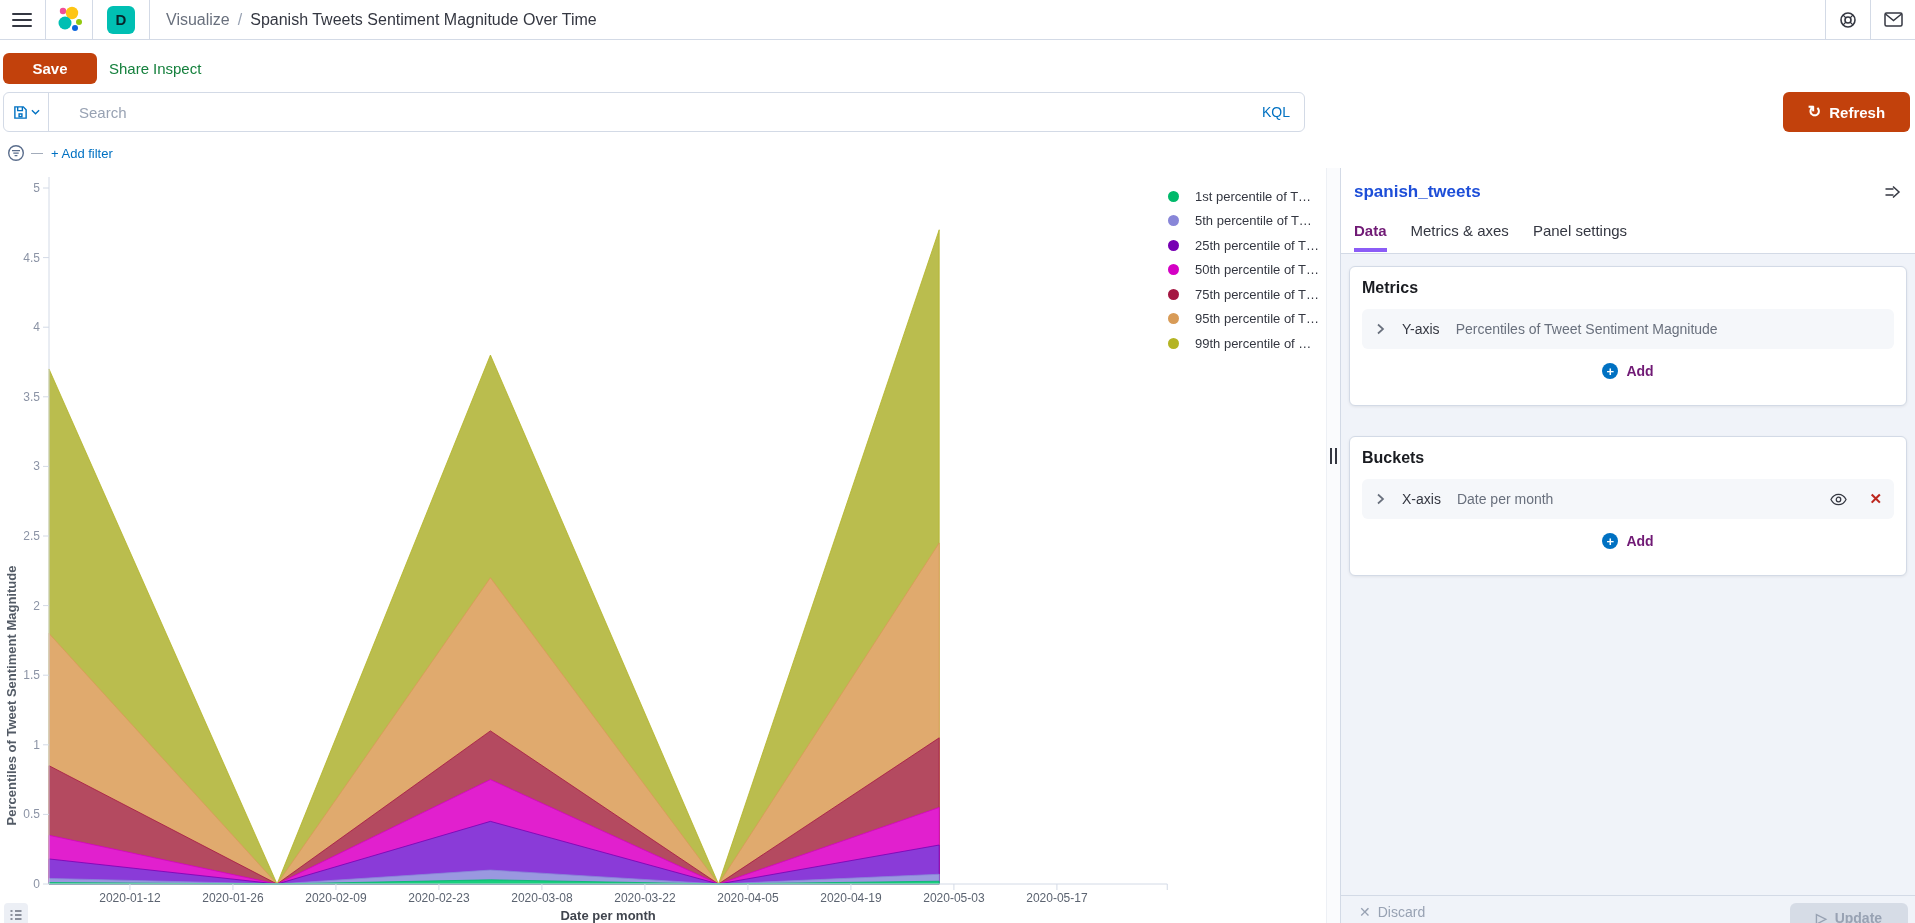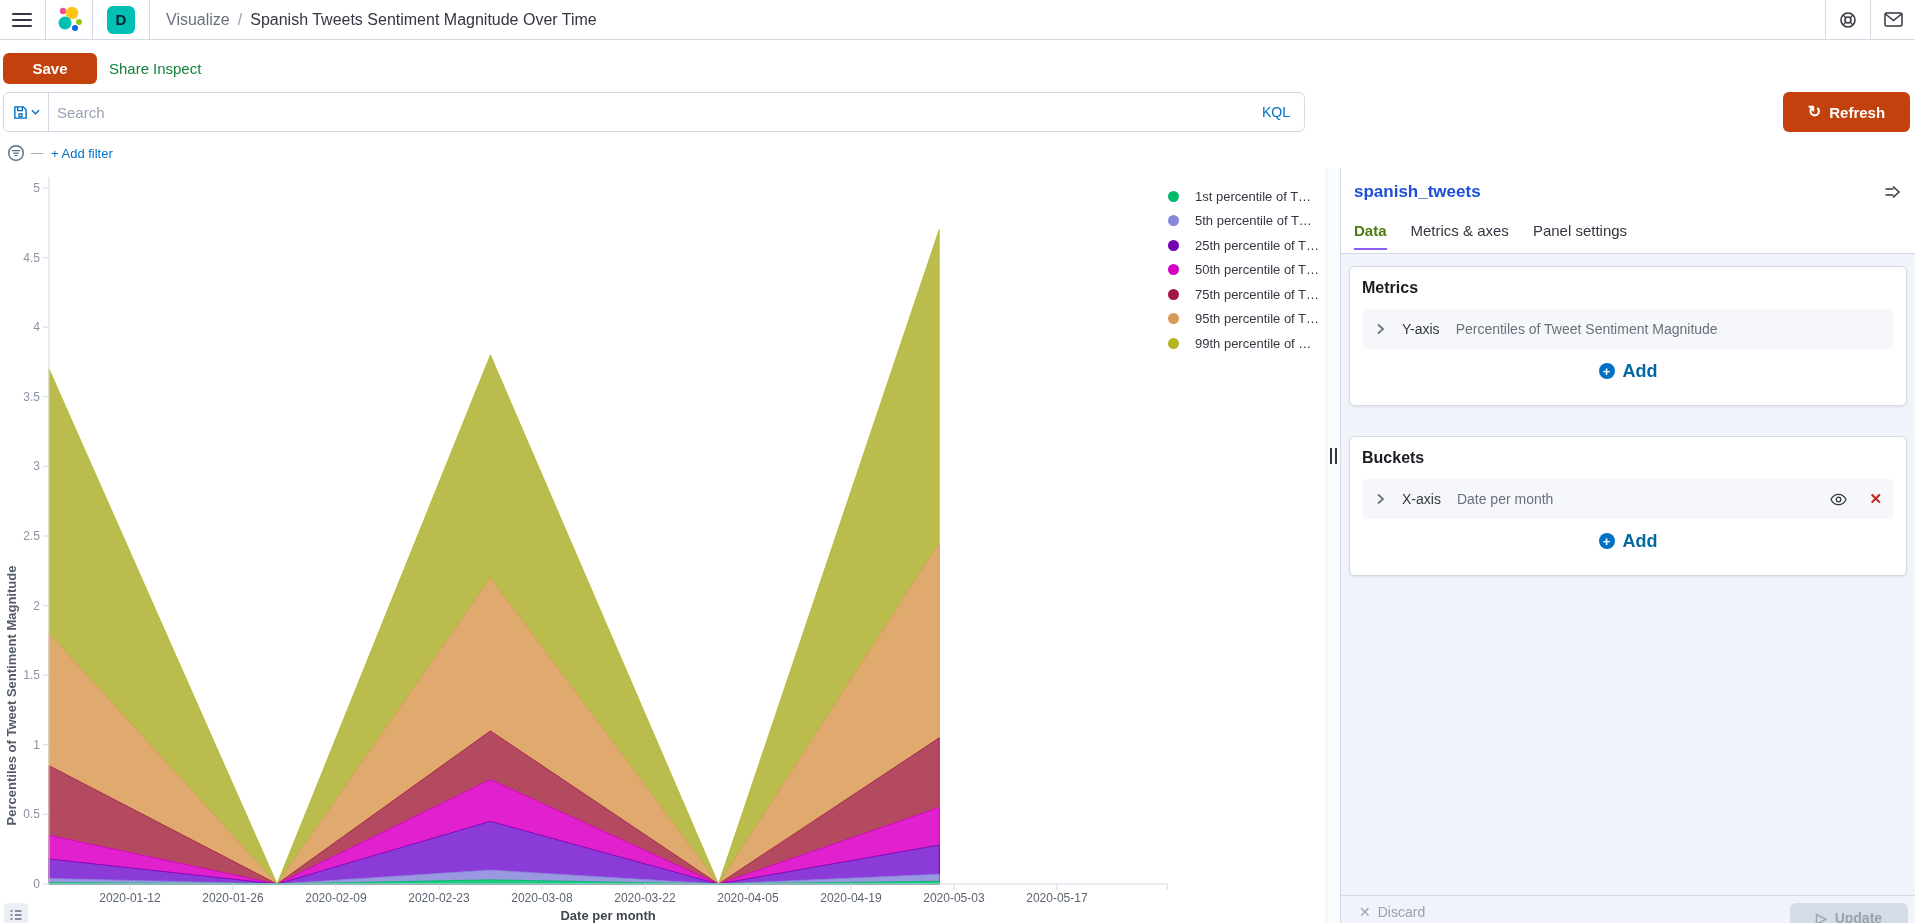--- a/index.html
+++ b/index.html
@@ -23,21 +23,21 @@
   .top-icon{width:44px;height:39px;display:flex;align-items:center;justify-content:center;cursor:pointer;}
   
   .btn-primary{background:#c2410c;color:#fff;border:none;border-radius:6px;font-weight:700;
                font-family:inherit;display:flex;align-items:center;justify-content:center;cursor:pointer;}
   #save-btn{left:3px;top:53px;width:94px;height:31px;font-size:15px;}
   .toolbar-link{color:#15803d;font-size:15px;cursor:pointer;}
   
   #search-box{left:3px;top:92px;width:1302px;height:40px;border:1px solid #d3dae6;border-radius:6px;
               background:#fff;display:flex;align-items:center;box-sizing:border-box;}
   .sq-btn{width:44px;height:100%;border-right:1px solid #d3dae6;display:flex;align-items:center;justify-content:center;gap:3px;cursor:pointer;}
-  .search-placeholder{margin-left:8px;color:#98a2b3;font-size:15px;}
+  .search-placeholder{margin-left:30px;color:#98a2b3;font-size:15px;}
   .kql{margin-left:auto;margin-right:14px;color:#0071c2;font-size:14px;cursor:pointer;}
   #date-group{left:1313px;top:92px;width:457px;height:40px;border:1px solid #d3dae6;border-radius:6px;
               background:#fff;display:flex;align-items:center;box-sizing:border-box;}
   .cal-btn{width:46px;height:100%;border-right:1px solid #d3dae6;display:flex;align-items:center;justify-content:center;gap:4px;cursor:pointer;}
   .date-display{flex:1;display:flex;align-items:center;justify-content:center;gap:10px;font-size:14px;}
   .date-arrow{color:#69707d;}
   #refresh-btn{left:1783px;top:92px;width:127px;height:40px;font-size:15px;gap:8px;}
   .refresh-glyph{font-size:16px;line-height:1;}
   
   #filter-row{left:0;top:138px;width:1320px;height:30px;display:flex;align-items:center;}
@@ -60,38 +60,38 @@
            display:flex;align-items:center;justify-content:center;gap:3px;}
   #resizer i{display:block;width:2px;height:16px;background:#343741;margin-top:-180px;}
   
   #side-panel{left:1340px;top:168px;width:575px;height:755px;background:#f0f3f9;
               border-left:1px solid #d3dae6;box-sizing:border-box;}
   .panel-head{position:absolute;left:0;top:0;width:100%;height:86px;background:#fff;}
   .panel-title{position:absolute;left:13px;top:14px;font-size:17px;font-weight:700;color:#1d4ed8;}
   .collapse-icon{position:absolute;right:14px;top:16px;cursor:pointer;}
   .tabs{position:absolute;left:13px;top:54px;display:flex;gap:24px;font-size:15px;}
   .tab{cursor:pointer;padding-bottom:9px;color:#343741;}
-  .tab.active{color:#4d7c0f;font-weight:700;border-bottom:2px solid #8b5cf6;}
+  .tab.active{color:#701a75;font-weight:700;border-bottom:4px solid #8b5cf6;}
   .tab-divider{position:absolute;left:0;top:85px;width:100%;height:1px;background:#d3dae6;}
   .card{position:absolute;left:8px;width:558px;background:#fff;border:1px solid #d3dae6;border-radius:6px;
         box-shadow:0 1px 3px rgba(0,0,0,.07);box-sizing:border-box;padding:12px;}
   #metrics-card{top:98px;}
   #buckets-card{top:232px;margin-top:36px;}
   .card-heading{font-size:16px;font-weight:700;color:#1a1c21;}
   .agg-row{margin-top:12px;height:40px;background:#f5f7fa;border-radius:6px;display:flex;
            align-items:center;padding:0 12px;gap:16px;cursor:pointer;}
   .agg-label{font-size:14px;color:#343741;}
   .agg-value{font-size:14px;color:#69707d;}
   .row-spacer{flex:1;}
   .eye-btn{display:flex;align-items:center;cursor:pointer;}
   .x-btn{color:#bd271e;font-size:15px;font-weight:700;cursor:pointer;margin-left:6px;}
   .add-row{height:44px;display:flex;align-items:center;justify-content:center;gap:8px;cursor:pointer;}
   .plus-circle{width:16px;height:16px;border-radius:50%;background:#0071c2;color:#fff;font-size:13px;
                font-weight:700;display:flex;align-items:center;justify-content:center;line-height:1;}
-  .add-label{color:#0369a1;font-size:18px;font-weight:700;}
+  .add-label{color:#701a75;font-size:14px;font-weight:700;}
   .panel-footer{position:absolute;left:0;bottom:0;width:100%;height:27px;border-top:1px solid #d3dae6;}
   .discard{position:absolute;left:18px;top:8px;color:#98a2b3;font-size:14px;display:flex;gap:7px;align-items:center;cursor:pointer;}
   .update-btn{position:absolute;right:7px;top:7px;width:118px;height:30px;background:#d6dce6;border-radius:6px;
               color:#98a2b3;font-size:14px;font-weight:700;display:flex;align-items:center;justify-content:center;gap:8px;cursor:pointer;}
   svg{display:block;}
 </style>
 </head>
 <body>
 
 <div id="app">

